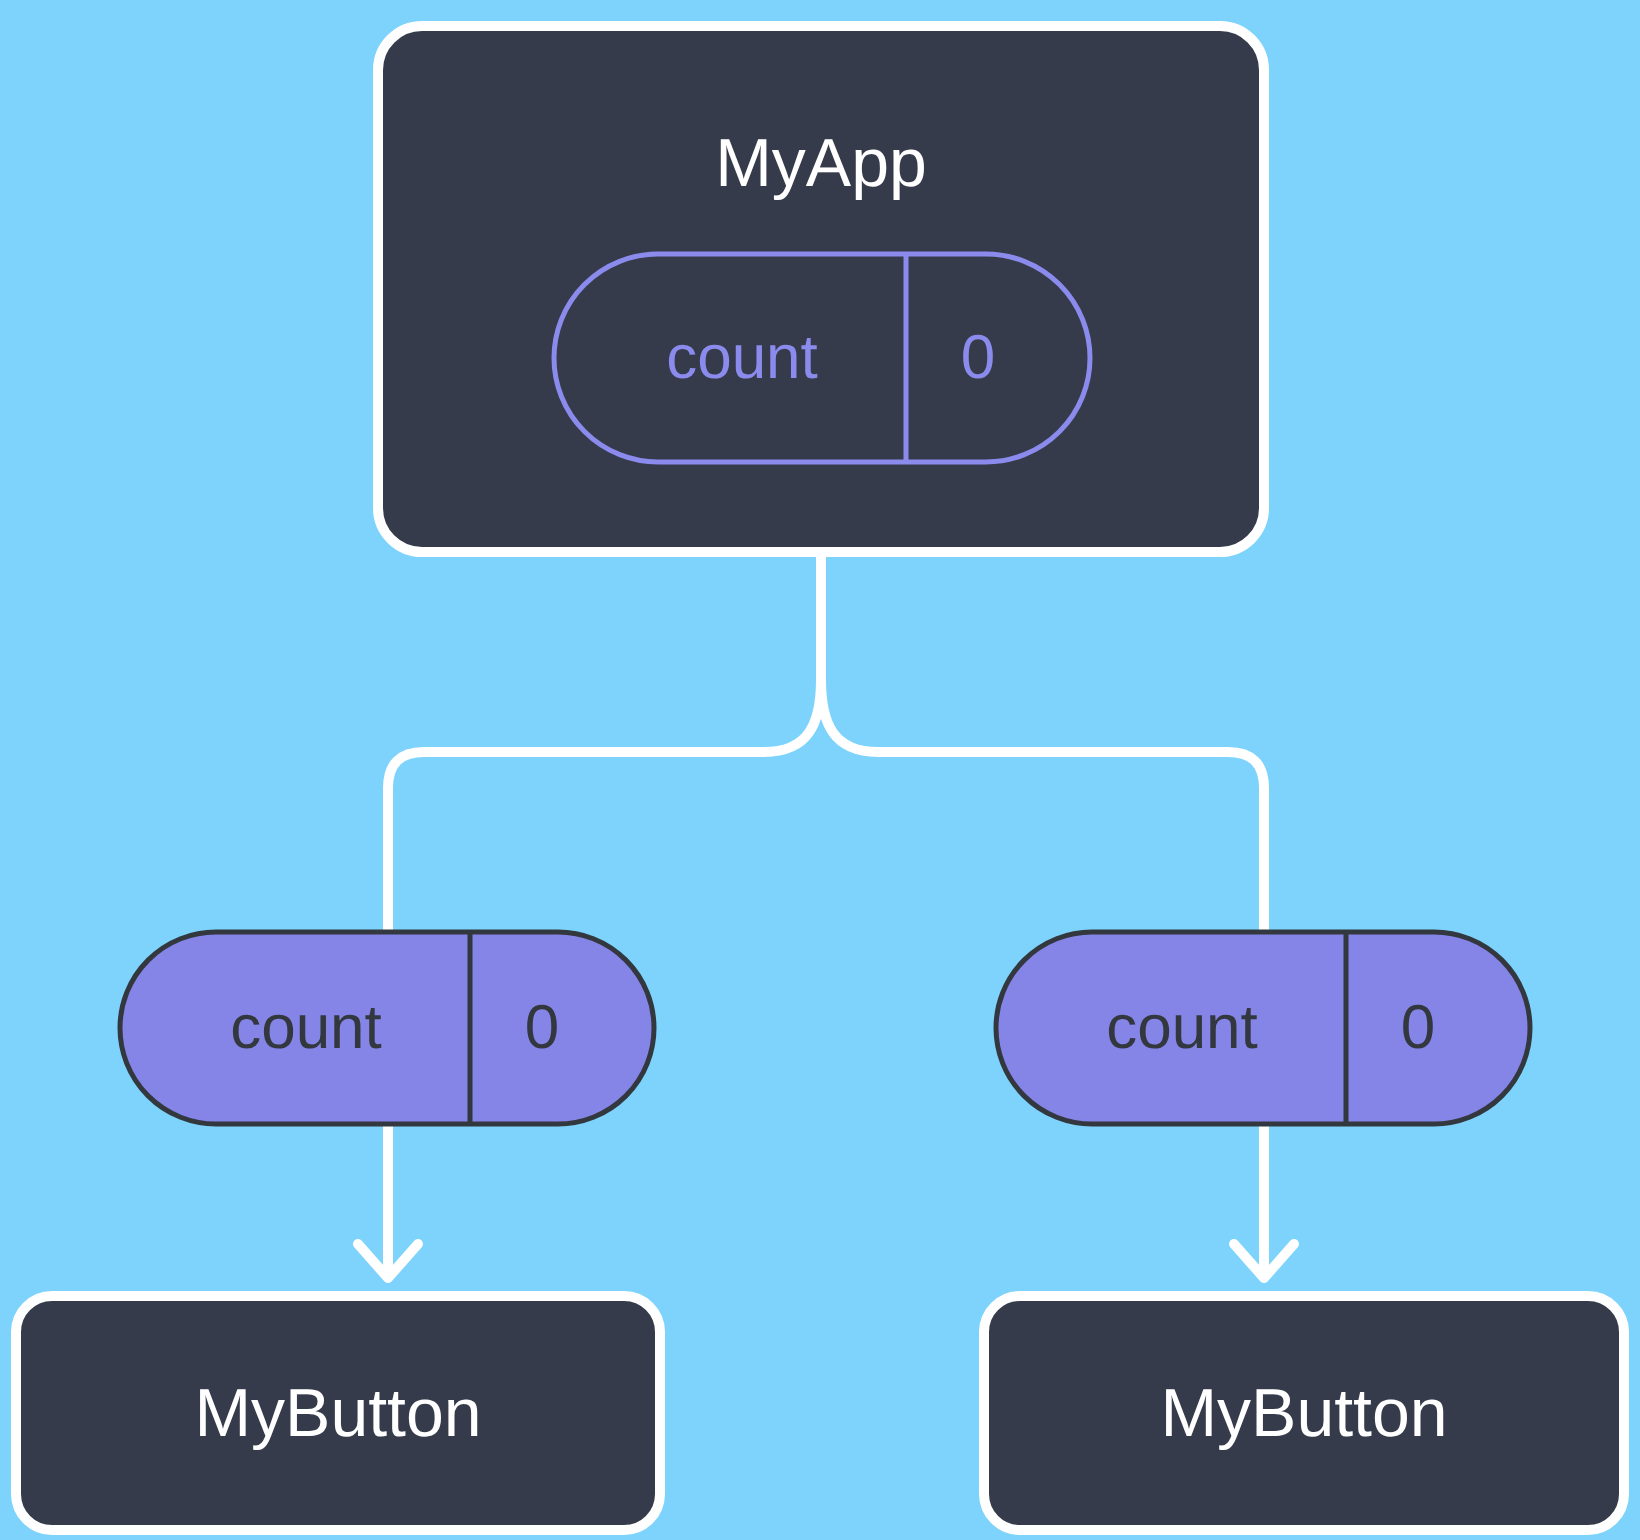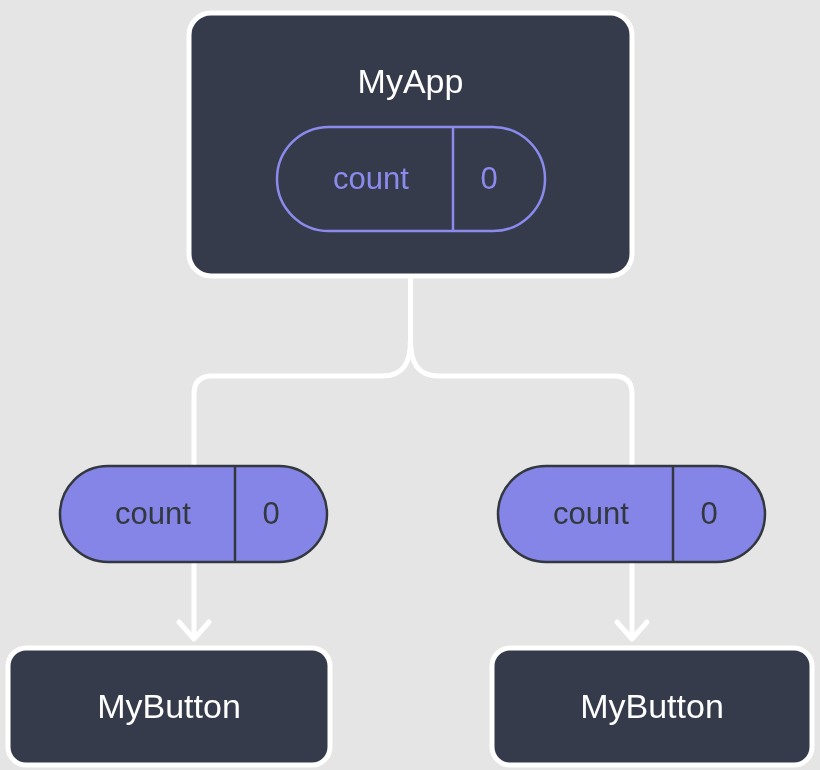--- a/index.html
+++ b/index.html
@@ -10,21 +10,21 @@
   body {
     width: 820px;
     height: 770px;
     overflow: hidden;
     font-family: "Liberation Sans", sans-serif;
   }
   #diagram-root {
     position: relative;
     width: 820px;
     height: 770px;
-    background: #e5e5e5;
+    background: #7dd3fc;
   }
   svg.diagram {
     display: block;
     width: 820px;
     height: 770px;
   }
   .node-label {
     font-family: "Liberation Sans", sans-serif;
     font-size: 34px;
     fill: #ffffff;

